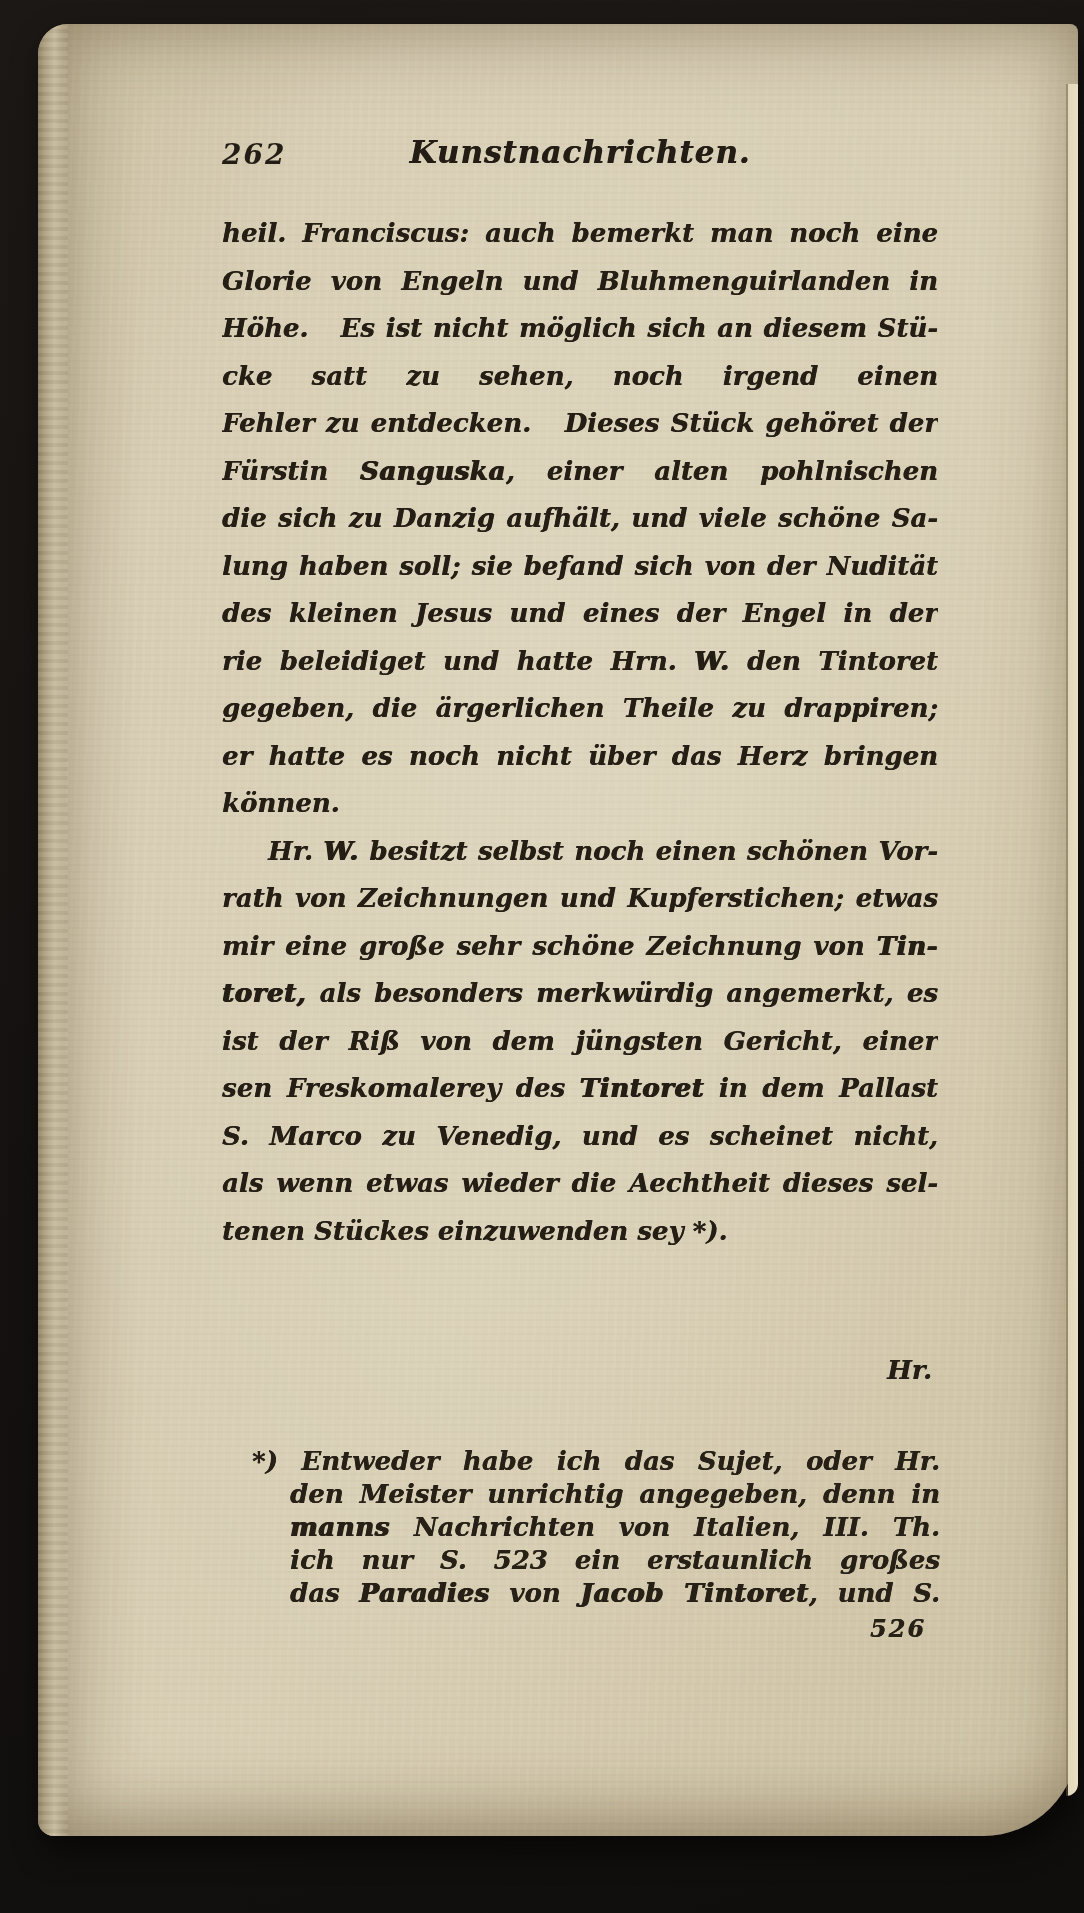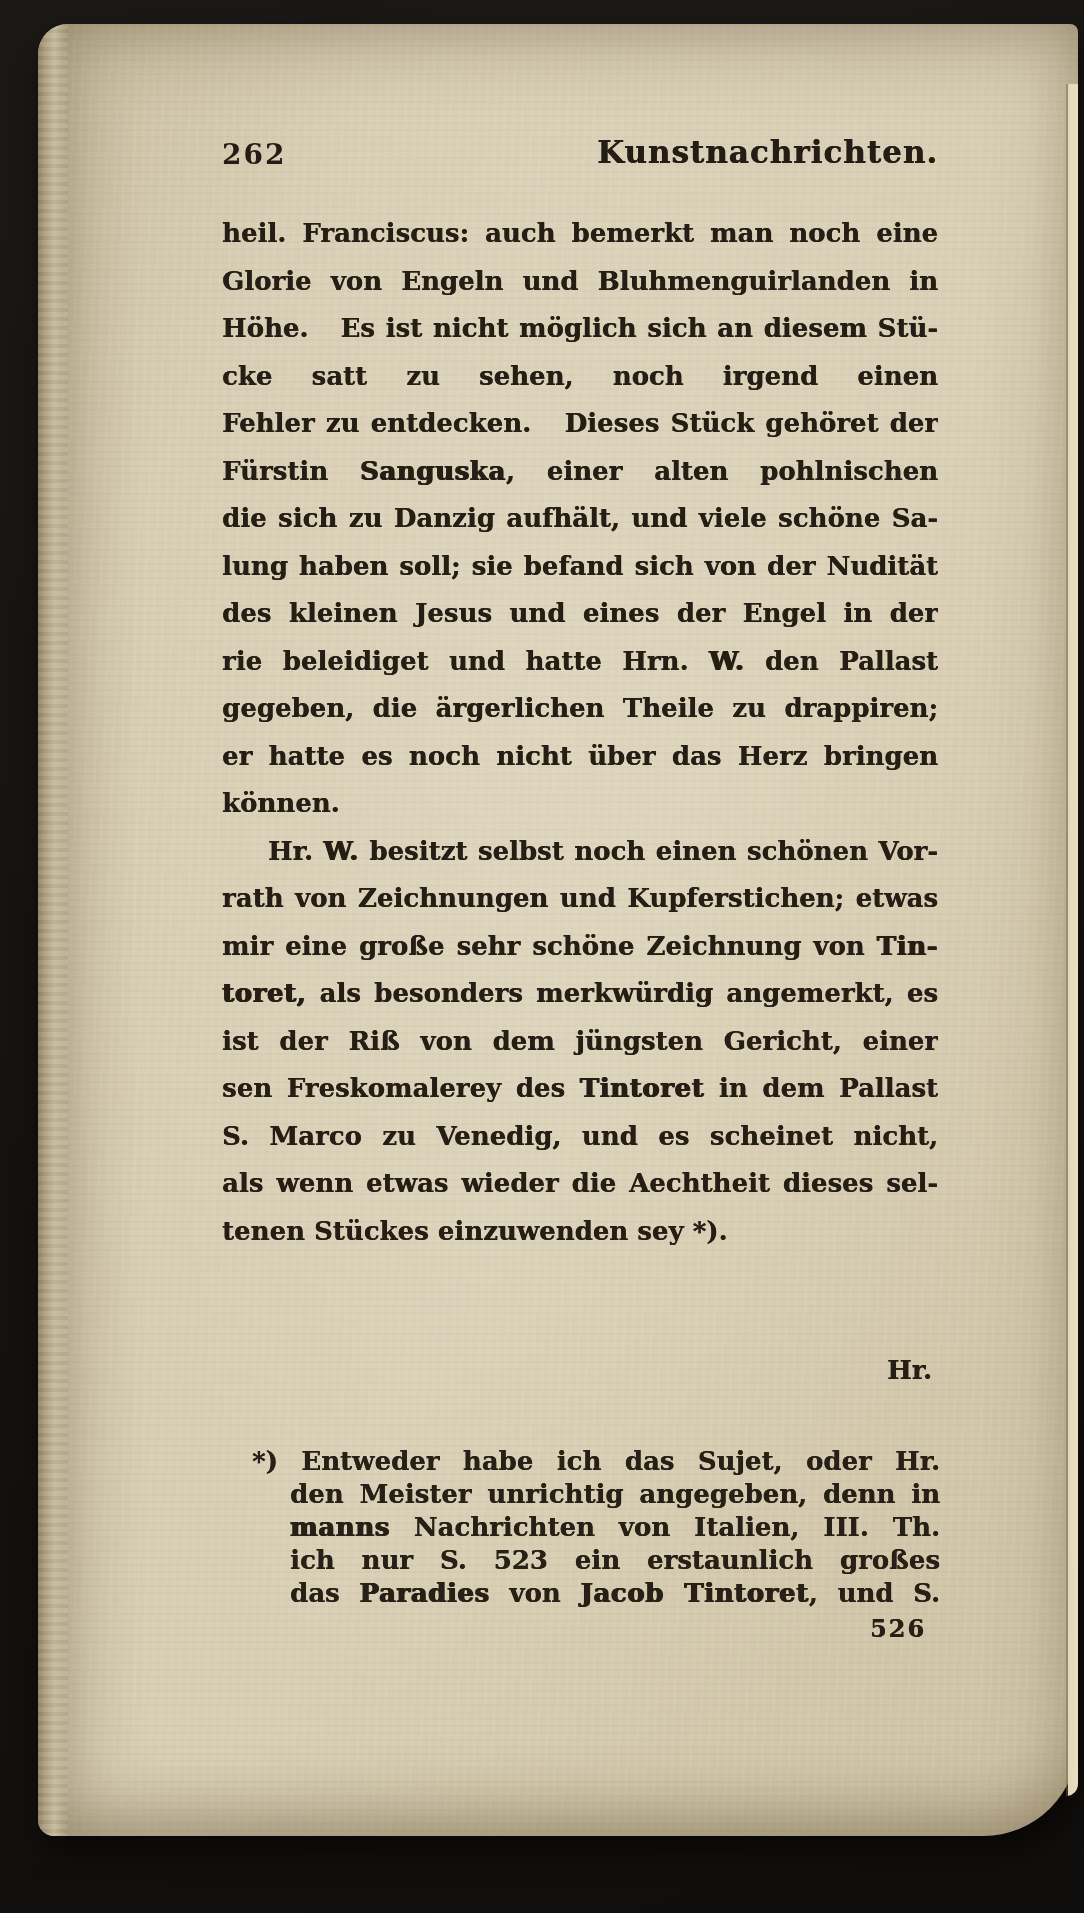--- a/index.html
+++ b/index.html
@@ -4,20 +4,21 @@
 <style>
   html,body{margin:0;padding:0;background:#0e0c0a;}
   .scan{
     position:relative;
     width:1084px;height:1913px;
     background:
       radial-gradient(ellipse at 70% 40%, rgba(60,55,50,0.25), rgba(0,0,0,0) 60%),
       linear-gradient(160deg,#1b1815 0%, #141110 55%, #100e0c 100%);
     overflow:hidden;
     font-family:"DejaVu Serif", serif;
+    font-style:italic;
   }
   .page{
     position:absolute;
     left:38px; top:24px;
     width:1040px; height:1812px;
     background:
       radial-gradient(ellipse at 48% 38%, rgba(255,252,240,0.16), rgba(0,0,0,0) 70%),
       repeating-linear-gradient(180deg, rgba(110,90,55,0.035) 0 2px, rgba(0,0,0,0) 2px 7px),
       repeating-linear-gradient(92deg, rgba(255,255,245,0.05) 0 3px, rgba(0,0,0,0) 3px 9px),
       linear-gradient(118deg, #cabfa2 0%, #d6ccb2 18%, #d8cfb5 55%, #d2c7ab 82%, #cdc2a4 100%);
@@ -43,21 +44,21 @@
   }
   .header{
     position:absolute; left:184px; top:110px; width:716px; height:52px;
     color:#241d15;
   }
   .pagenum{
     position:absolute; left:0; top:4px;
     font-size:28px; font-weight:700; letter-spacing:2px;
   }
   .title{
-    display:block; text-align:right;
+    display:block; text-align:center;
     font-size:31px; font-weight:700; letter-spacing:1px;
     text-shadow:0.6px 0 0 currentColor;
   }
   .body{
     position:absolute; left:184px; top:186px; width:716px;
     color:#251e15;
     font-size:26px; font-weight:700;
   }
   .body .line{
     height:47.5px; line-height:47.5px;
@@ -109,21 +110,21 @@
     <div class="body">
         <div class="line"><span>heil. Franciscus: auch bemerkt man noch eine</span></div>
         <div class="line"><span>Glorie von Engeln und Bluhmenguirlanden in der</span></div>
         <div class="line"><span>Höhe.&nbsp;&nbsp; Es ist nicht möglich sich an diesem Stü-</span></div>
         <div class="line"><span>cke satt zu sehen, noch irgend einen wesentlichen</span></div>
         <div class="line"><span>Fehler zu entdecken.&nbsp;&nbsp; Dieses Stück gehöret der</span></div>
         <div class="line"><span>Fürstin </span><span class="em">Sanguska</span><span>, einer alten pohlnischen Dame,</span></div>
         <div class="line"><span>die sich zu Danzig aufhält, und viele schöne Sa-</span></div>
         <div class="line"><span>lung haben soll; sie befand sich von der Nudität</span></div>
         <div class="line"><span>des kleinen Jesus und eines der Engel in der Glo-</span></div>
-        <div class="line"><span>rie beleidiget und hatte Hrn. </span><span class="em">W.</span><span> den Pallast</span></div>
+        <div class="line"><span>rie beleidiget und hatte Hrn. </span><span class="em">W.</span><span> den Tintoret</span></div>
         <div class="line"><span>gegeben, die ärgerlichen Theile zu drappiren;</span></div>
         <div class="line"><span>er hatte es noch nicht über das Herz bringen</span></div>
         <div class="line no-just"><span>können.</span></div>
         <div class="line indent"><span>Hr. </span><span class="em">W.</span><span> besitzt selbst noch einen schönen Vor-</span></div>
         <div class="line"><span>rath von Zeichnungen und Kupferstichen; etwas</span></div>
         <div class="line"><span>mir eine große sehr schöne Zeichnung von </span><span class="em">Tin-</span></div>
         <div class="line"><span class="em">toret,</span><span> als besonders merkwürdig angemerkt, es</span></div>
         <div class="line"><span>ist der Riß von dem jüngsten Gericht, einer gros-</span></div>
         <div class="line"><span>sen Freskomalerey des </span><span class="em">Tintoret</span><span> in dem Pallast</span></div>
         <div class="line"><span>S. Marco zu Venedig, und es scheinet nicht,</span></div>

